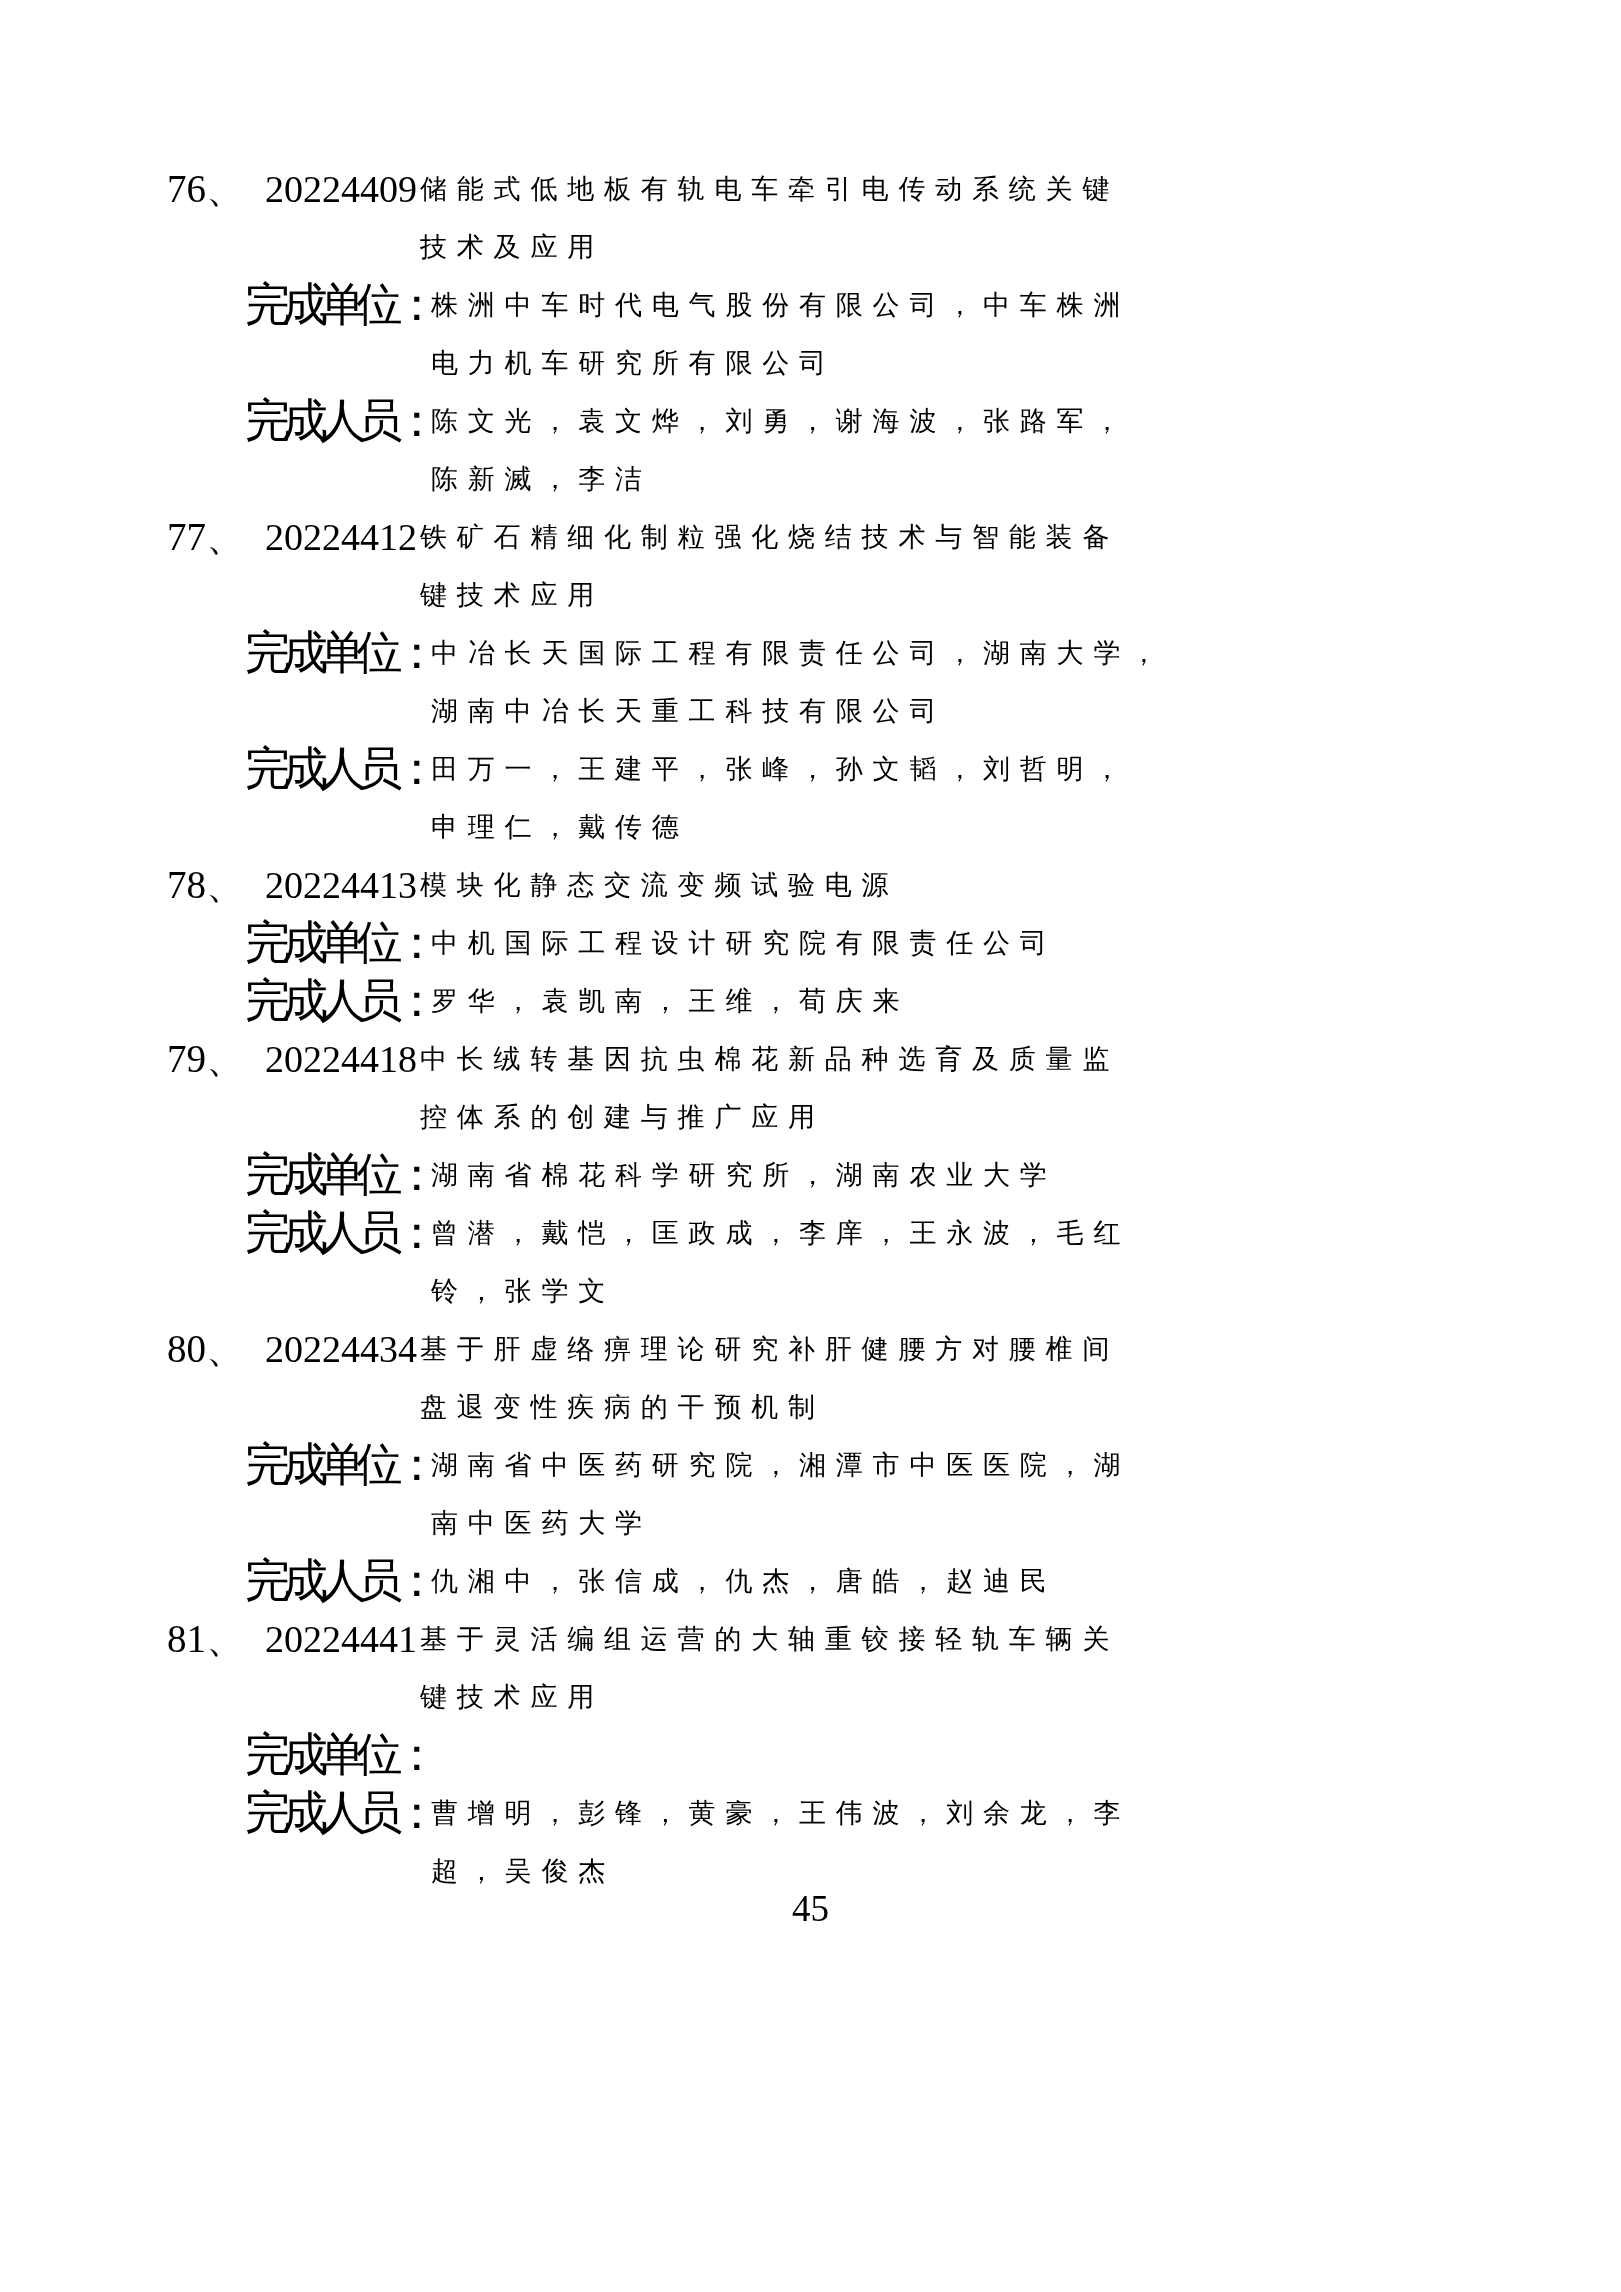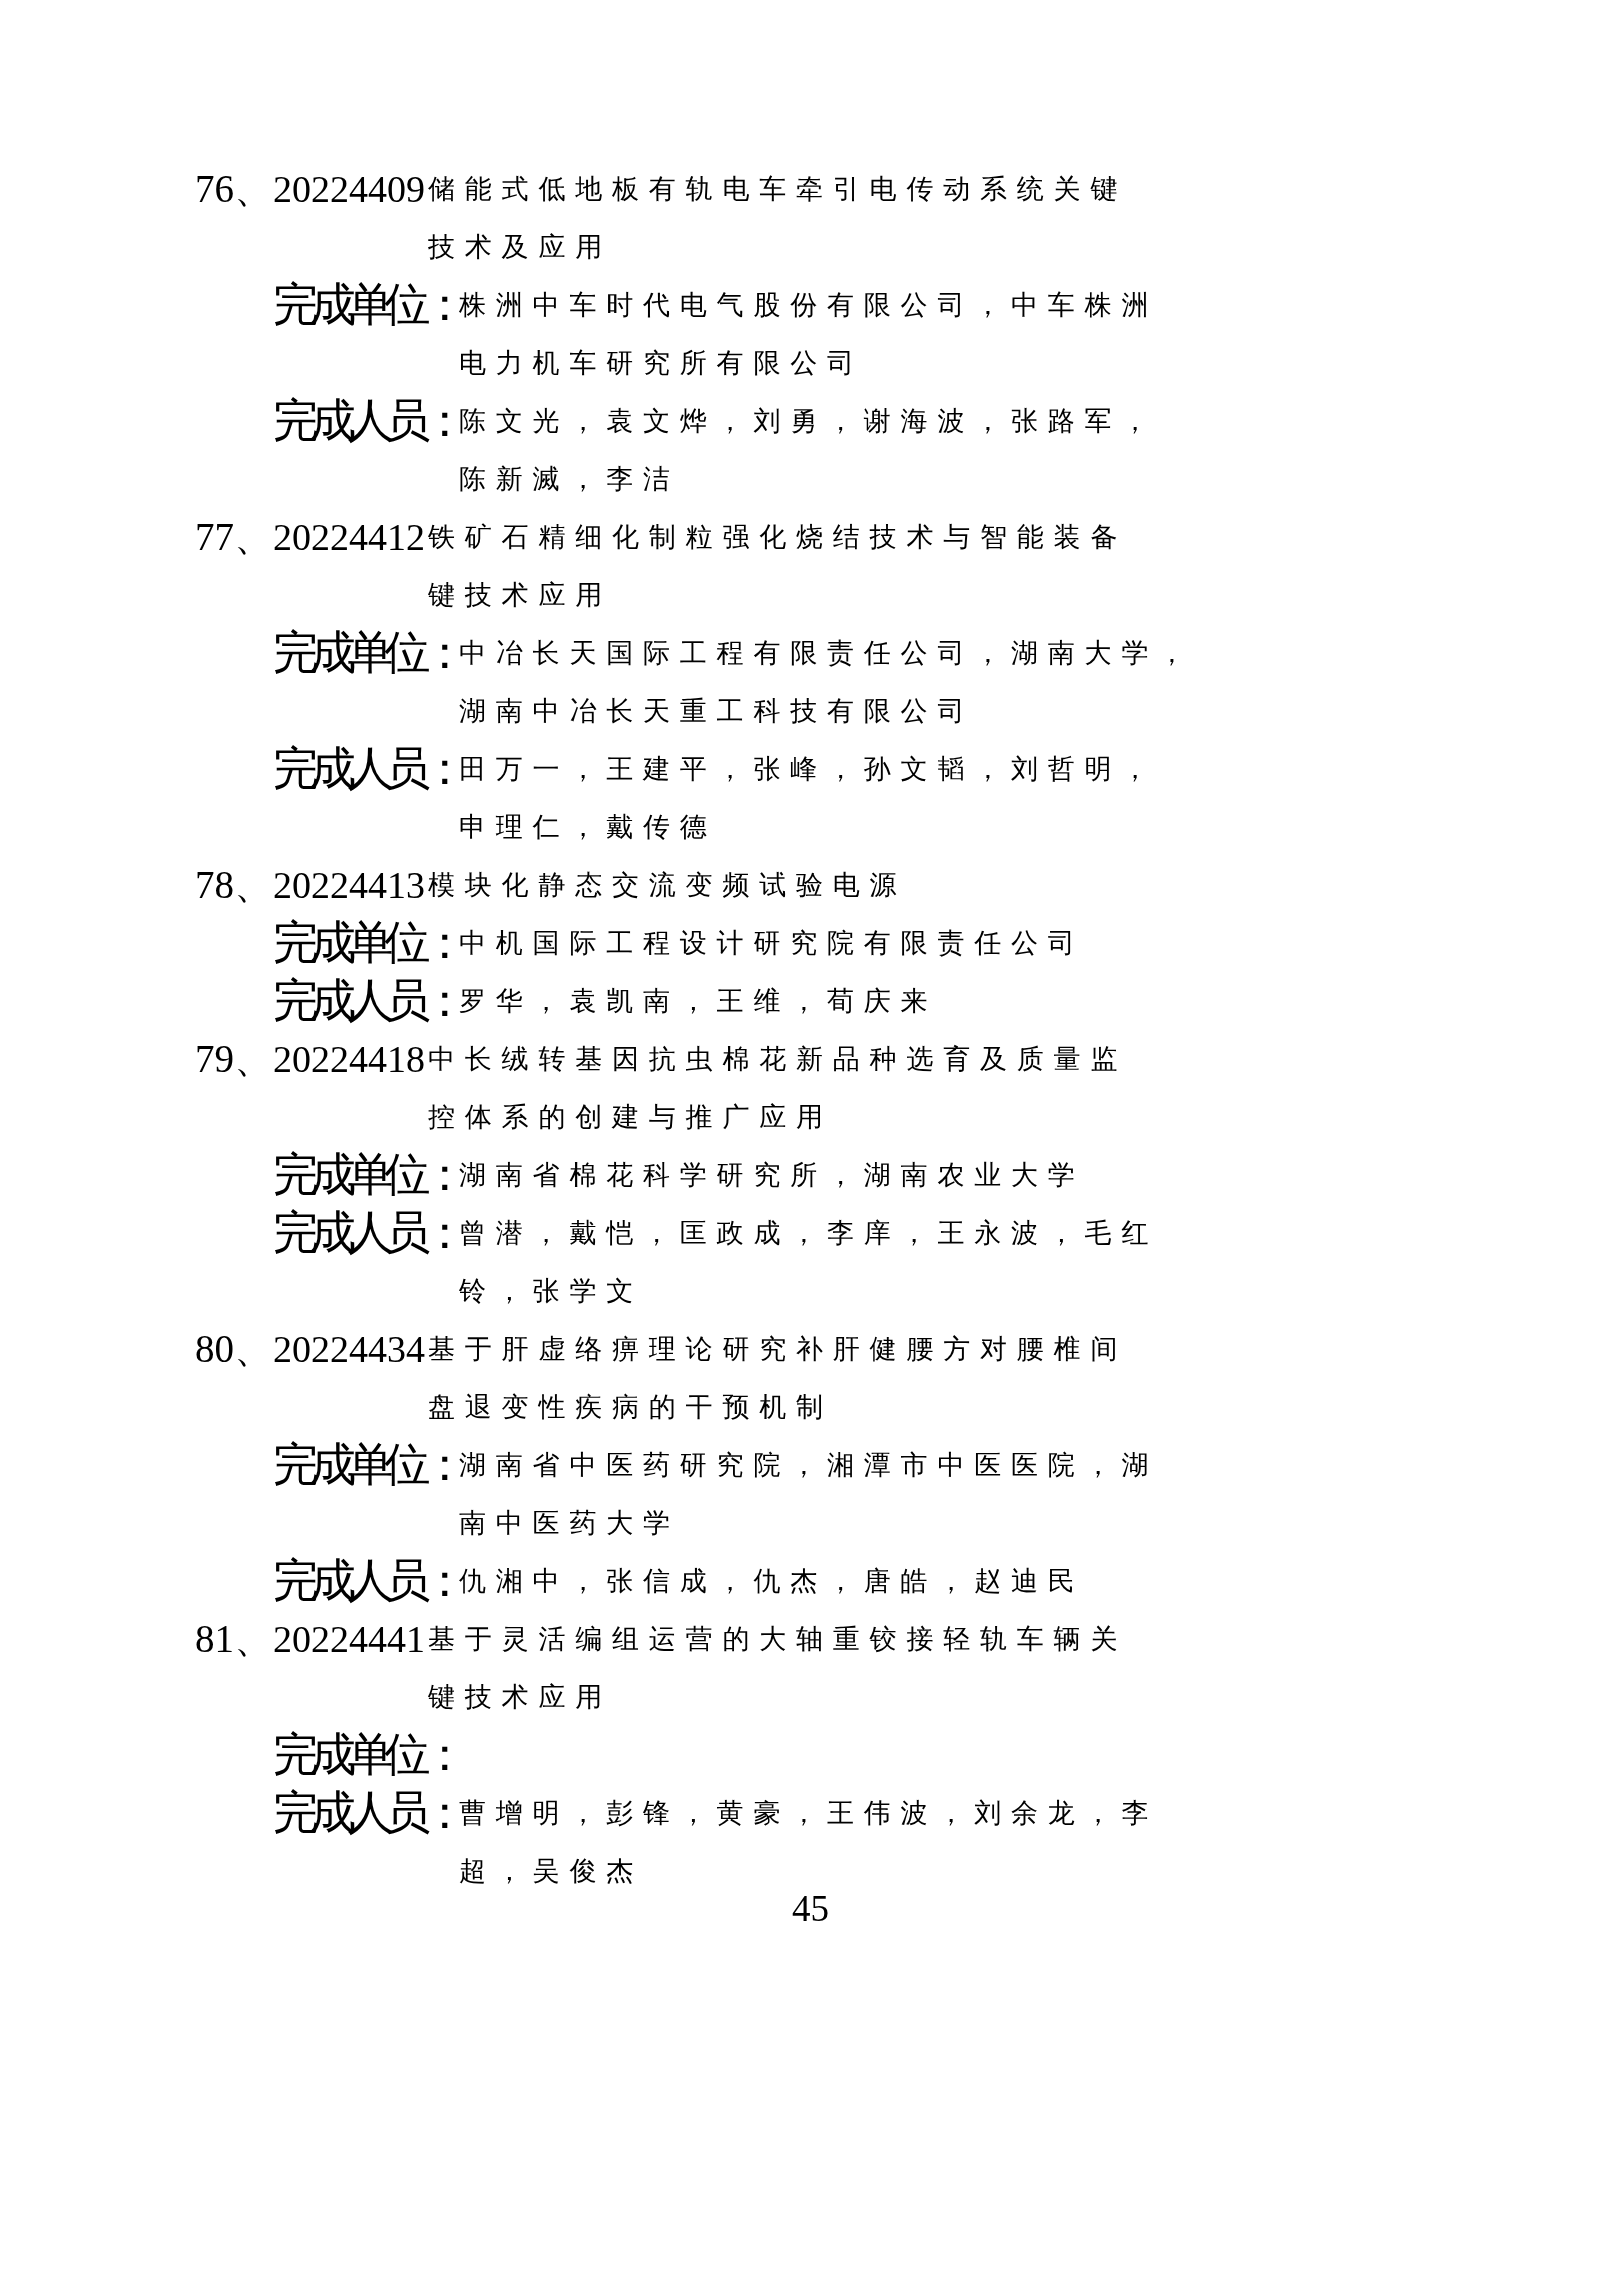--- a/index.html
+++ b/index.html
@@ -13,31 +13,30 @@
     font-family: "Liberation Serif", "DejaVu Serif", serif;
     padding: 160px 59px 0 167px;
     overflow: hidden;
   }
   .row { display: flex; align-items: flex-start; }
   .col-num {
     flex: 0 0 78px;
     font-size: 39px;
     line-height: 58px;
     white-space: pre;
-    margin-left: 28px;
   }
   .col-mid {
     flex: 0 0 155px;
     font-size: 46px;
     line-height: 58px;
     white-space: pre;
     overflow: visible;
   }
   .col-mid.label { letter-spacing: -8.8px; }
-  .col-mid.code { font-size: 38px; letter-spacing: 0px; }
+  .col-mid.code { font-size: 38px; letter-spacing: 0px; margin-left: 20px; }
   .col-content {
     flex: 1 1 auto;
     font-size: 27px;
     line-height: 58px;
     letter-spacing: 9.8px;
     white-space: pre; 
   }
   .page-number {
     position: absolute;
     top: 1884px;

